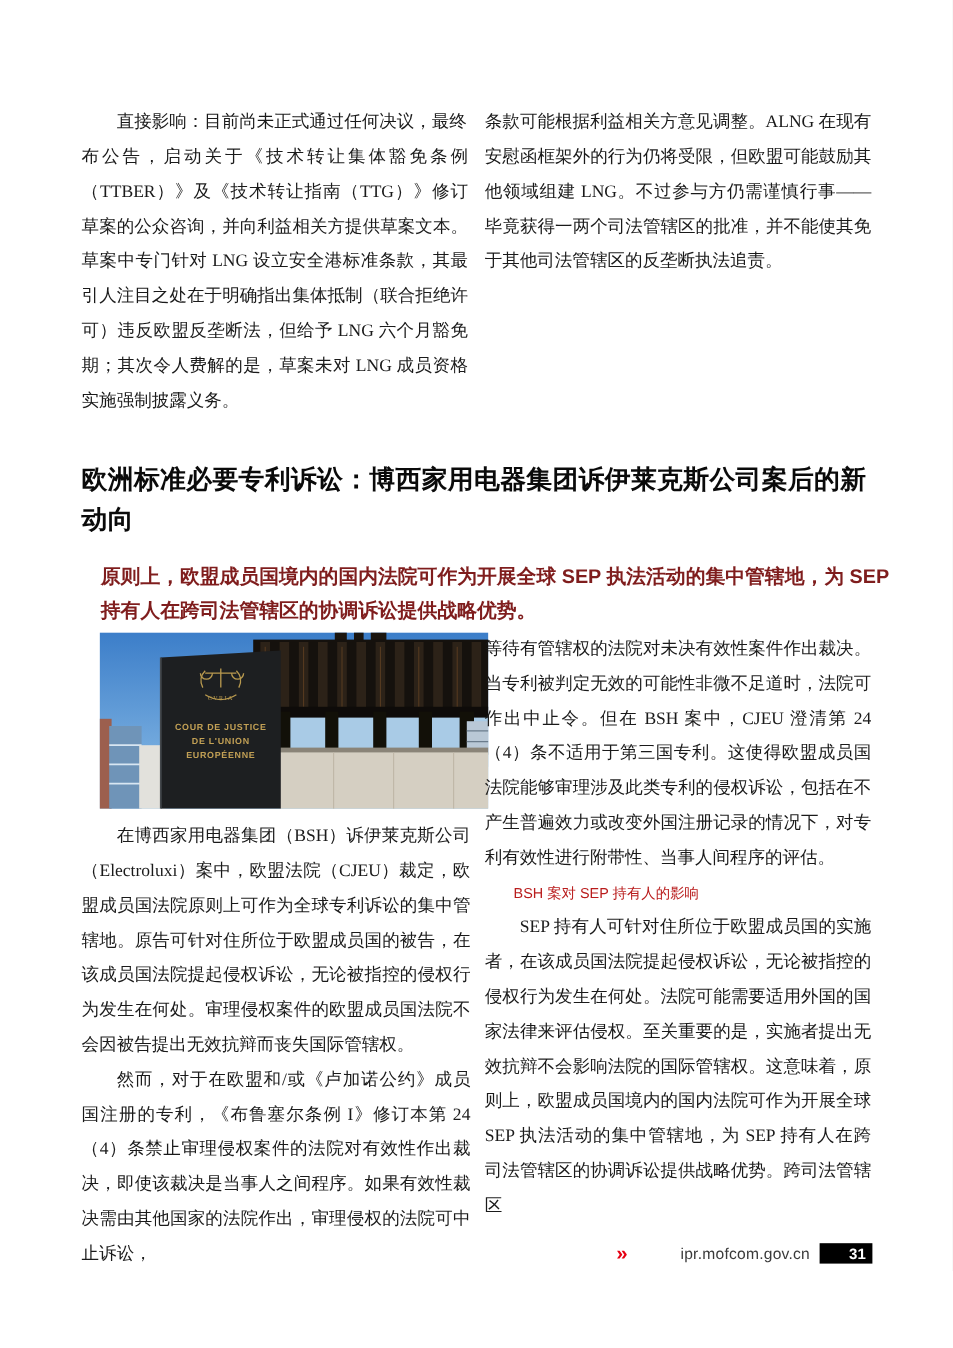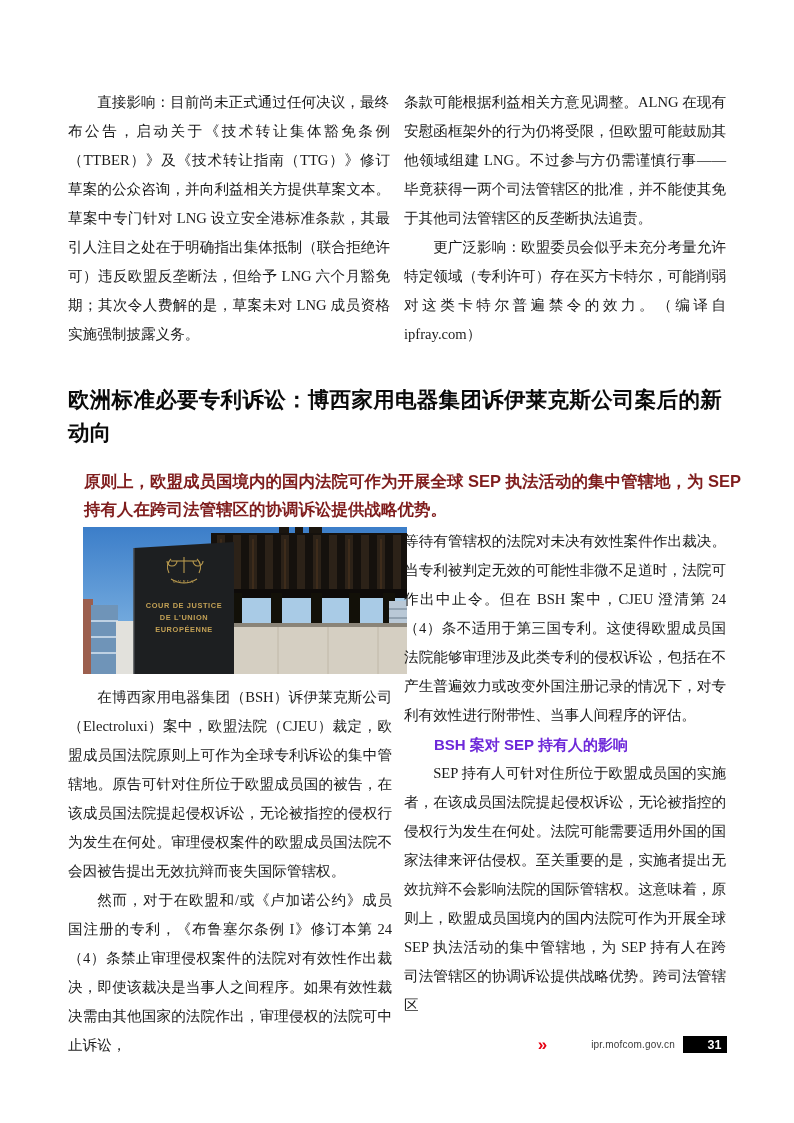--- a/index.html
+++ b/index.html
@@ -47,56 +47,55 @@
     position:absolute;left:68px;top:527px;width:658px;
     display:flex;justify-content:space-between;
   }
   .photo{
     margin:0 0 9px 15px;width:324px;height:147px;display:block;
   }
   .photo svg{display:block;width:324px;height:147px;}
   .subhead{
     margin:0;
     font-family:"Liberation Sans","DejaVu Sans",sans-serif;
-    font-size:15px;line-height:29px;font-weight:700;
-    color:#6d28d9;text-indent:2em;
+    font-size:12px;line-height:29px;font-weight:400;
+    color:#b91c1c;text-indent:2em;
   }
   
   .footer{
     position:absolute;top:1036px;right:67px;
     display:flex;align-items:center;gap:8px;
     font-family:"Liberation Sans","DejaVu Sans",sans-serif;
   }
   .chevrons{
     color:#e60012;font-size:17px;font-weight:700;line-height:17px;
     letter-spacing:-1px;
   }
   .footer-url{
-    font-size:10px;color:#3a3a3a;font-weight:500;letter-spacing:.2px;padding-left:37px;
+    font-size:13px;color:#3a3a3a;font-weight:500;letter-spacing:.2px;padding-left:37px;
   }
   .page-badge{
     width:44px;height:17px;background:#000;
     color:#fff;font-size:12.5px;font-weight:700;
     display:flex;align-items:center;justify-content:center;
     padding-left:19px;box-sizing:border-box;
   }
 </style>
 </head>
 <body>
 
 <div class="page">
 
   <section class="top-section">
     <div class="col">
       <p class="body-par indent">直接影响：目前尚未正式通过任何决议，最终</p>
       <p class="body-par">布公告，启动关于《技术转让集体豁免条例（TTBER）》及《技术转让指南（TTG）》修订草案的公众咨询，并向利益相关方提供草案文本。草案中专门针对 LNG 设立安全港标准条款，其最引人注目之处在于明确指出集体抵制（联合拒绝许可）违反欧盟反垄断法，但给予 LNG 六个月豁免期；其次令人费解的是，草案未对 LNG 成员资格实施强制披露义务。</p>
     </div>
     <div class="col">
       <p class="body-par">条款可能根据利益相关方意见调整。ALNG 在现有安慰函框架外的行为仍将受限，但欧盟可能鼓励其他领域组建 LNG。不过参与方仍需谨慎行事——毕竟获得一两个司法管辖区的批准，并不能使其免于其他司法管辖区的反垄断执法追责。</p>
-      <p class="body-par indent">更广泛影响：欧盟委员会似乎未充分考量允许特定领域（专利许可）存在买方卡特尔，可能削弱对这类卡特尔普遍禁令的效力。（编译自 ipfray.com）</p>
     </div>
   </section>
 
   <h1 class="headline">欧洲标准必要专利诉讼：博西家用电器集团诉伊莱克斯公司案后的新动向</h1>
   <p class="standfirst">原则上，欧盟成员国境内的国内法院可作为开展全球 SEP 执法活动的集中管辖地，为 SEP 持有人在跨司法管辖区的协调诉讼提供战略优势。</p>
 
   <section class="bottom-section">
     <div class="col" style="width:324px;">
 
       <figure class="photo">

